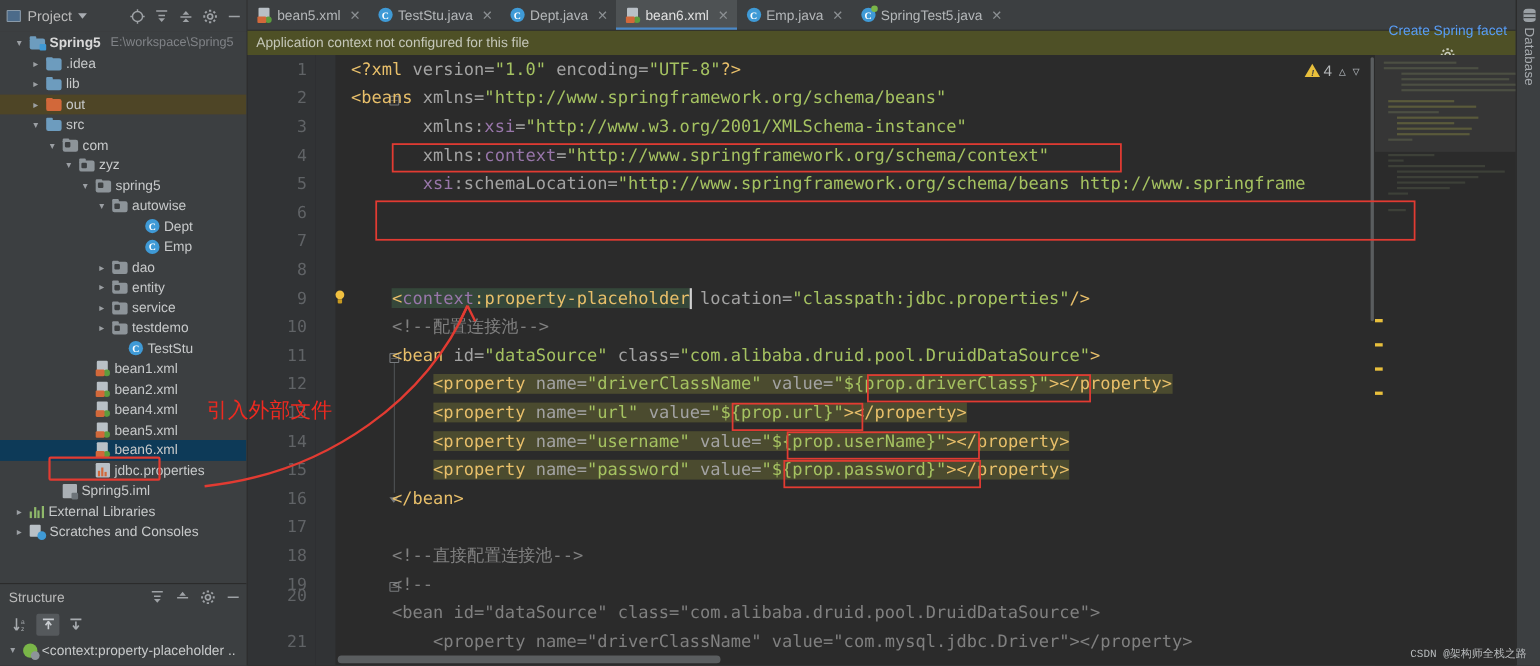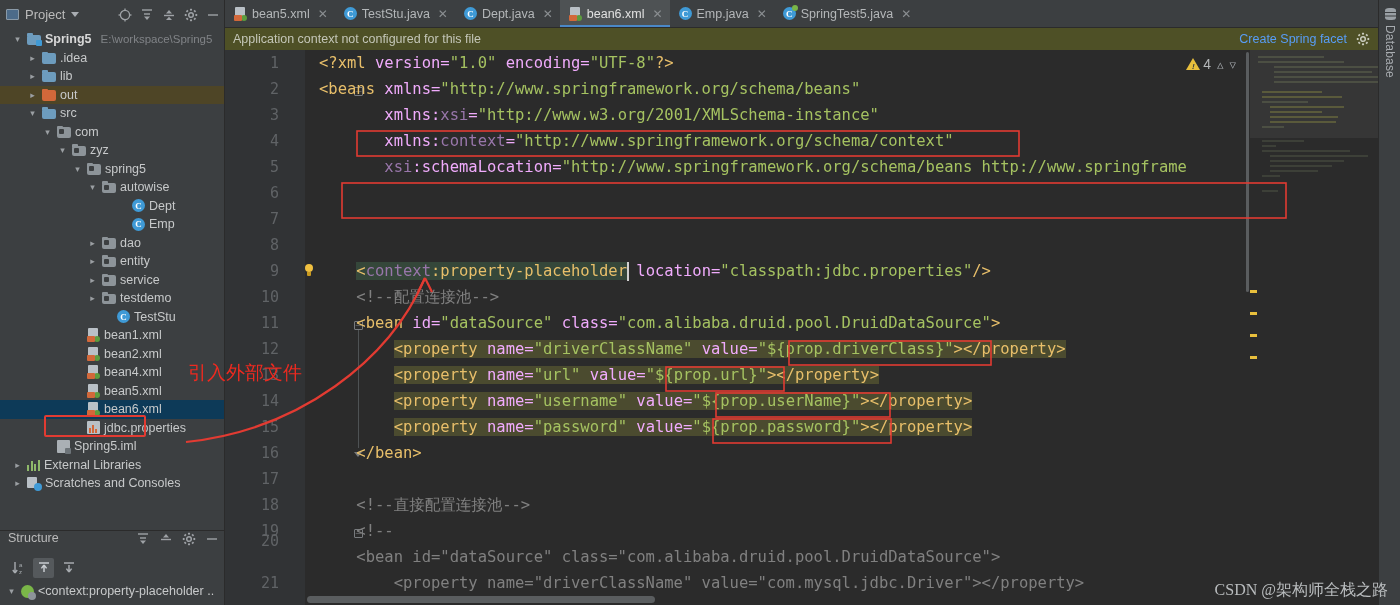--- a/index.html
+++ b/index.html
@@ -95,21 +95,21 @@
                  background:#3f9ad6; border-radius:50%; }
 
   .red-box {
     position: absolute; border: 2px solid #e23b32; border-radius: 2px; pointer-events: none;
   }
 
   
   .struct-panel {
     flex: none; height: 75px; border-top: 1px solid #2b2b2b; background: #3c3f41;
   }
-  .struct-hdr { height: 24px; display: flex; align-items: flex-start; padding: 0 5px 0 8px; gap: 8px; }
+  .struct-hdr { height: 24px; display: flex; align-items: center; padding: 0 5px 0 8px; gap: 8px; }
   .struct-title { color: #bbbbbb; font-size: 12.5px; margin-right: auto; }
   .struct-tools { height: 26px; display: flex; align-items: center; gap: 4px; padding: 0 8px; }
   .tbtn { width: 21px; height: 20px; display: flex; align-items: center; justify-content: center;
           color: #a7abaf; font-size: 12px; border-radius: 2px; }
   .tbtn.active { background: #55595c; }
   .struct-row { height: 20px; display: flex; align-items: center; gap: 4px; padding-left: 6px;
                 color: #c7c9ca; font-size: 12.5px; white-space: nowrap; }
   .tagic { width: 13px; height: 13px; border-radius: 50%; background: #7ab648; flex:none; position:relative;}
   .tagic::after{content:'';position:absolute;right:-2px;bottom:-2px;width:8px;height:8px;
                 background:#8d9499;border-radius:50%;}
@@ -136,39 +136,39 @@
                 color:#fff; font-size:9px; font-weight:bold; display:flex; align-items:center;
                 justify-content:center; font-family:"Liberation Serif",serif; }
   .tab-ic-cls.spring { background:#3f9ad6; position:relative; }
   .tab-ic-cls.spring::after { content:''; position:absolute; right:-2px; top:-2px; width:6px;height:6px;
                               background:#7ab648; border-radius:50%; }
 
   .notifbar {
     height: 22px; background: #4e5026; display: flex; align-items: center;
     padding: 0 8px; font-size: 12.5px; color: #c4c6b8;
   }
-  .notif-right { margin-left: auto; display: flex; align-items: center; gap: 8px; }
+  .notif-right { margin-left: auto; display: flex; align-items: center; gap: 8px; flex-direction: column; }
   .notif-link { color: #589df6; font-size: 12.5px; }
 
   .code-wrap { position: absolute; left: 0; right: 0; top: 50px; bottom: 0;
                background: #2b2b2b; overflow: hidden; }
   .gutter { position: absolute; left: 0; top: 0; width: 62px; height: 100%; background: #313335; }
   .fold-col { position: absolute; left: 62px; top: 0; width: 18px; height: 100%; background: #313335; }
   .code-body { position: absolute; left: 80px; top: 0; right: 0; height: 100%; }
 
   .ln {
     position: absolute; right: 8px; color: #606366; font-size: 15px;
     font-family: "DejaVu Sans Mono", monospace; line-height: 1;
   }
   .code-line {
     position: absolute; left: 0; white-space: pre; font-size: 15.5px;
     font-family: "DejaVu Sans Mono", monospace; line-height: 26px; height: 26px;
   }
   .c-tag   { color: #e8bf6a; }
-  .c-attr  { color: #f0abfc; }
+  .c-attr  { color: #a3a3a3; }
   .c-str   { color: #a5c261; }
   .c-cmt   { color: #808080; }
   .c-punc  { color: #a9b7c6; }
   .c-ns    { color: #9876aa; }
   .hl-bg   { background: #4b4b2f; }
   .hl-ctx  { background: #35473a; }
 
   .fold-mark {
     position: absolute; left: 67px; width: 9px; height: 9px;
     border: 1px solid #787b7e; border-radius: 1px; color:#787b7e;
@@ -219,22 +219,22 @@
   }
   .rail-label {
     writing-mode: vertical-rl; font-size: 12px; color: #a7abaf; letter-spacing: 0.2px;
   }
   .db-icon { width: 11px; height: 12px; background: #9aa0a5; border-radius: 4px/2.5px;
              position: relative; }
   .db-icon::after { content:''; position:absolute; left:0; top:4px; width:11px; height:1.4px;
                     background:#3c3f41; box-shadow: 0 3.5px 0 #3c3f41; }
 
   .watermark {
-    position: absolute; right: 12px; bottom: 4px; color: #b9bcbe; font-size: 16px;
-    font-family: Liberation Serif, serif; white-space: nowrap;
+    position: absolute; right: 12px; bottom: 4px; color: #b9bcbe; font-size: 10px;
+    font-family: Liberation Mono, monospace; white-space: nowrap;
   }
 
   svg.ann { position: absolute; left: 0; top: 0; pointer-events: none; }
   .ann-text {
     position: absolute; color: #ee2a20; font-size: 19px; white-space: nowrap;
     font-family: "DejaVu Sans", sans-serif; font-weight: 500;
   }
 </style>
 </head>
 <body>

